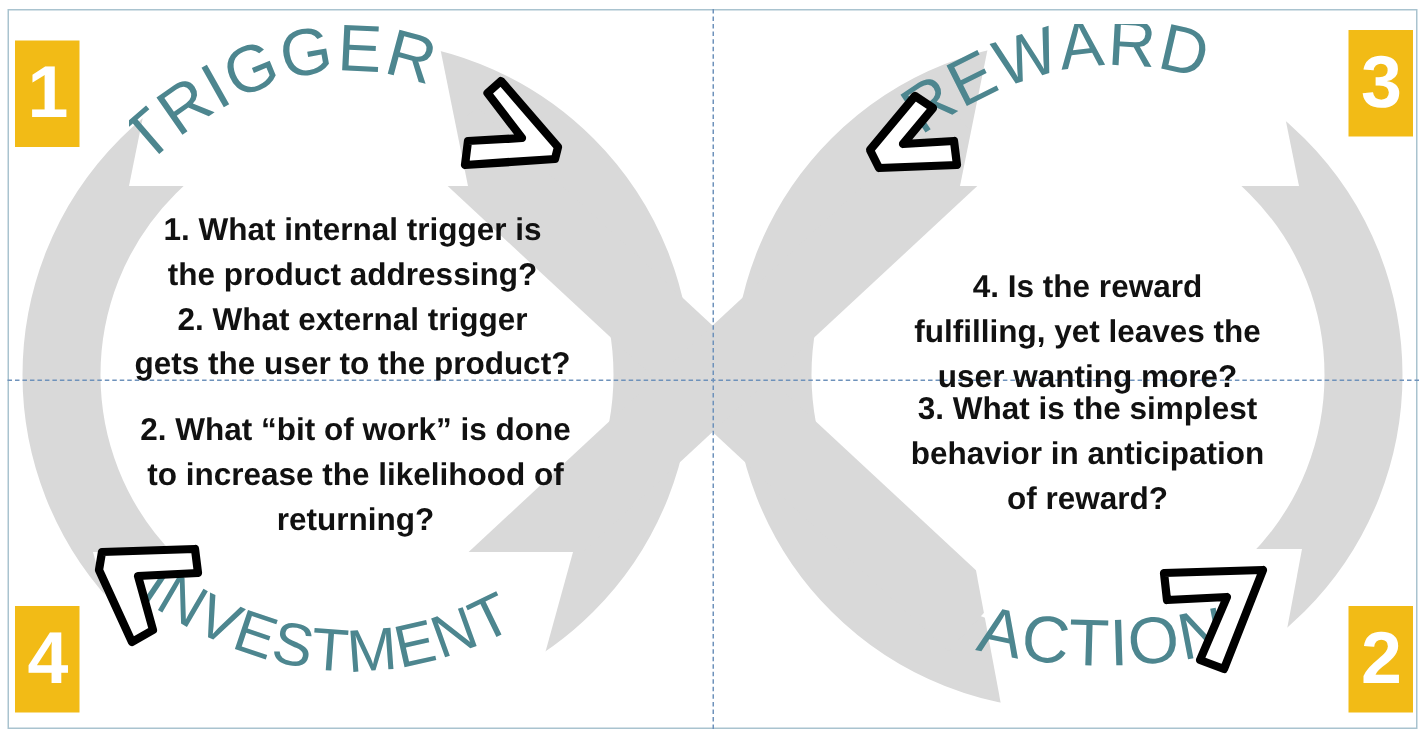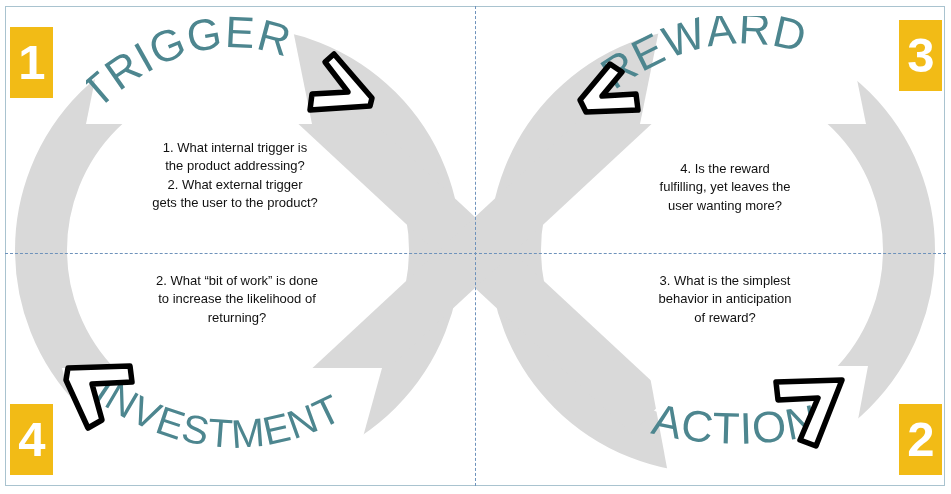--- a/index.html
+++ b/index.html
@@ -98,29 +98,29 @@
   #badge-3 { left: 899px; top: 20px; }
   #badge-4 { left: 10px;  top: 404px; }
   #badge-2 { left: 899px; top: 404px; }
 
   
   .qblock {
     position: absolute;
     text-align: center;
     color: #111111;
     font-family: "Liberation Sans", sans-serif;
-    font-size: 13px;
-    font-weight: 400;
+    font-size: 21px;
+    font-weight: 700;
     line-height: 1.42;
     white-space: pre-line;
   }
   #q-trigger    { left: 70px;  top: 139px; width: 330px; }
   #q-investment { left: 62px;  top: 272px; width: 350px; }
-  #q-reward     { left: 560px; top: 160px; width: 330px; }
-  #q-action     { left: 560px; top: 272px; width: 330px; }
+  #q-reward     { left: 560px; top: 177px; width: 330px; }
+  #q-action     { left: 560px; top: 258px; width: 330px; }
 
   
   .arrow {
     position: absolute;
   }
 </style>
 </head>
 <body>
 
 <div id="canvas">

